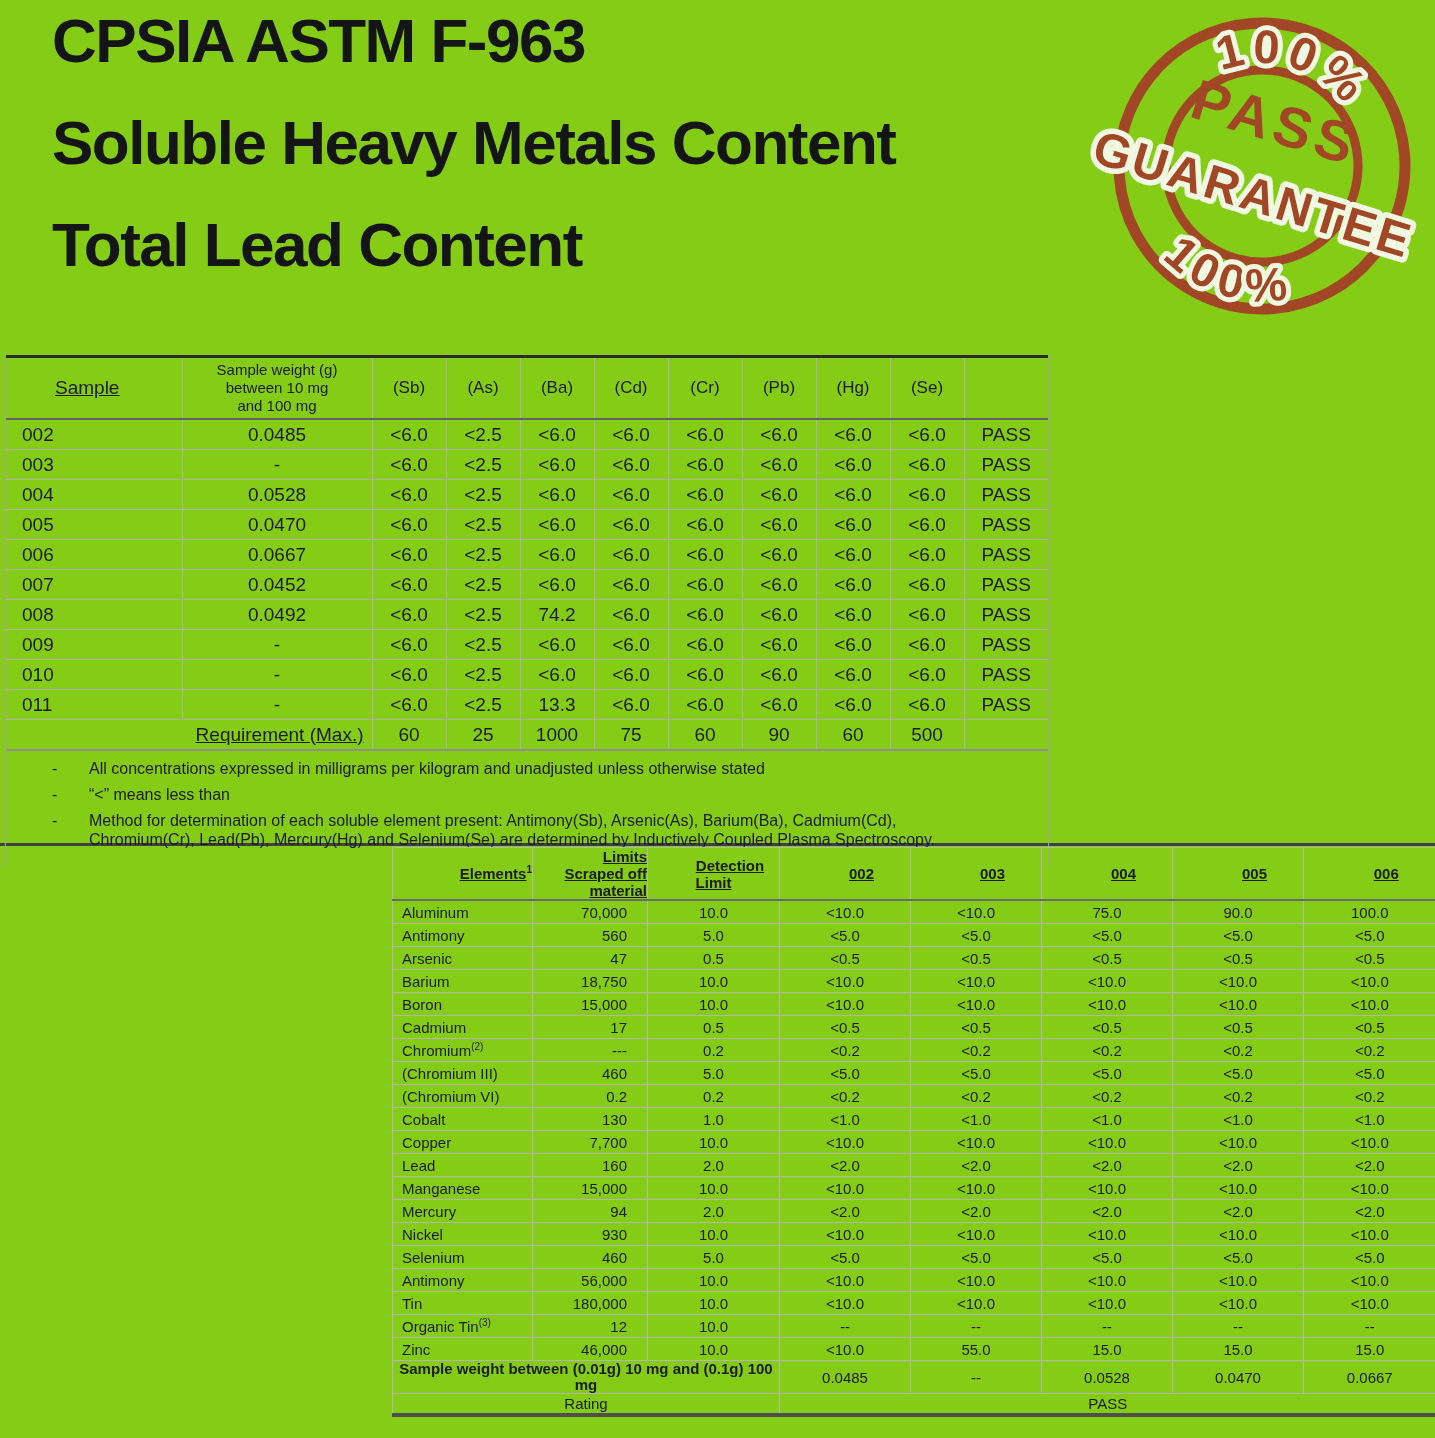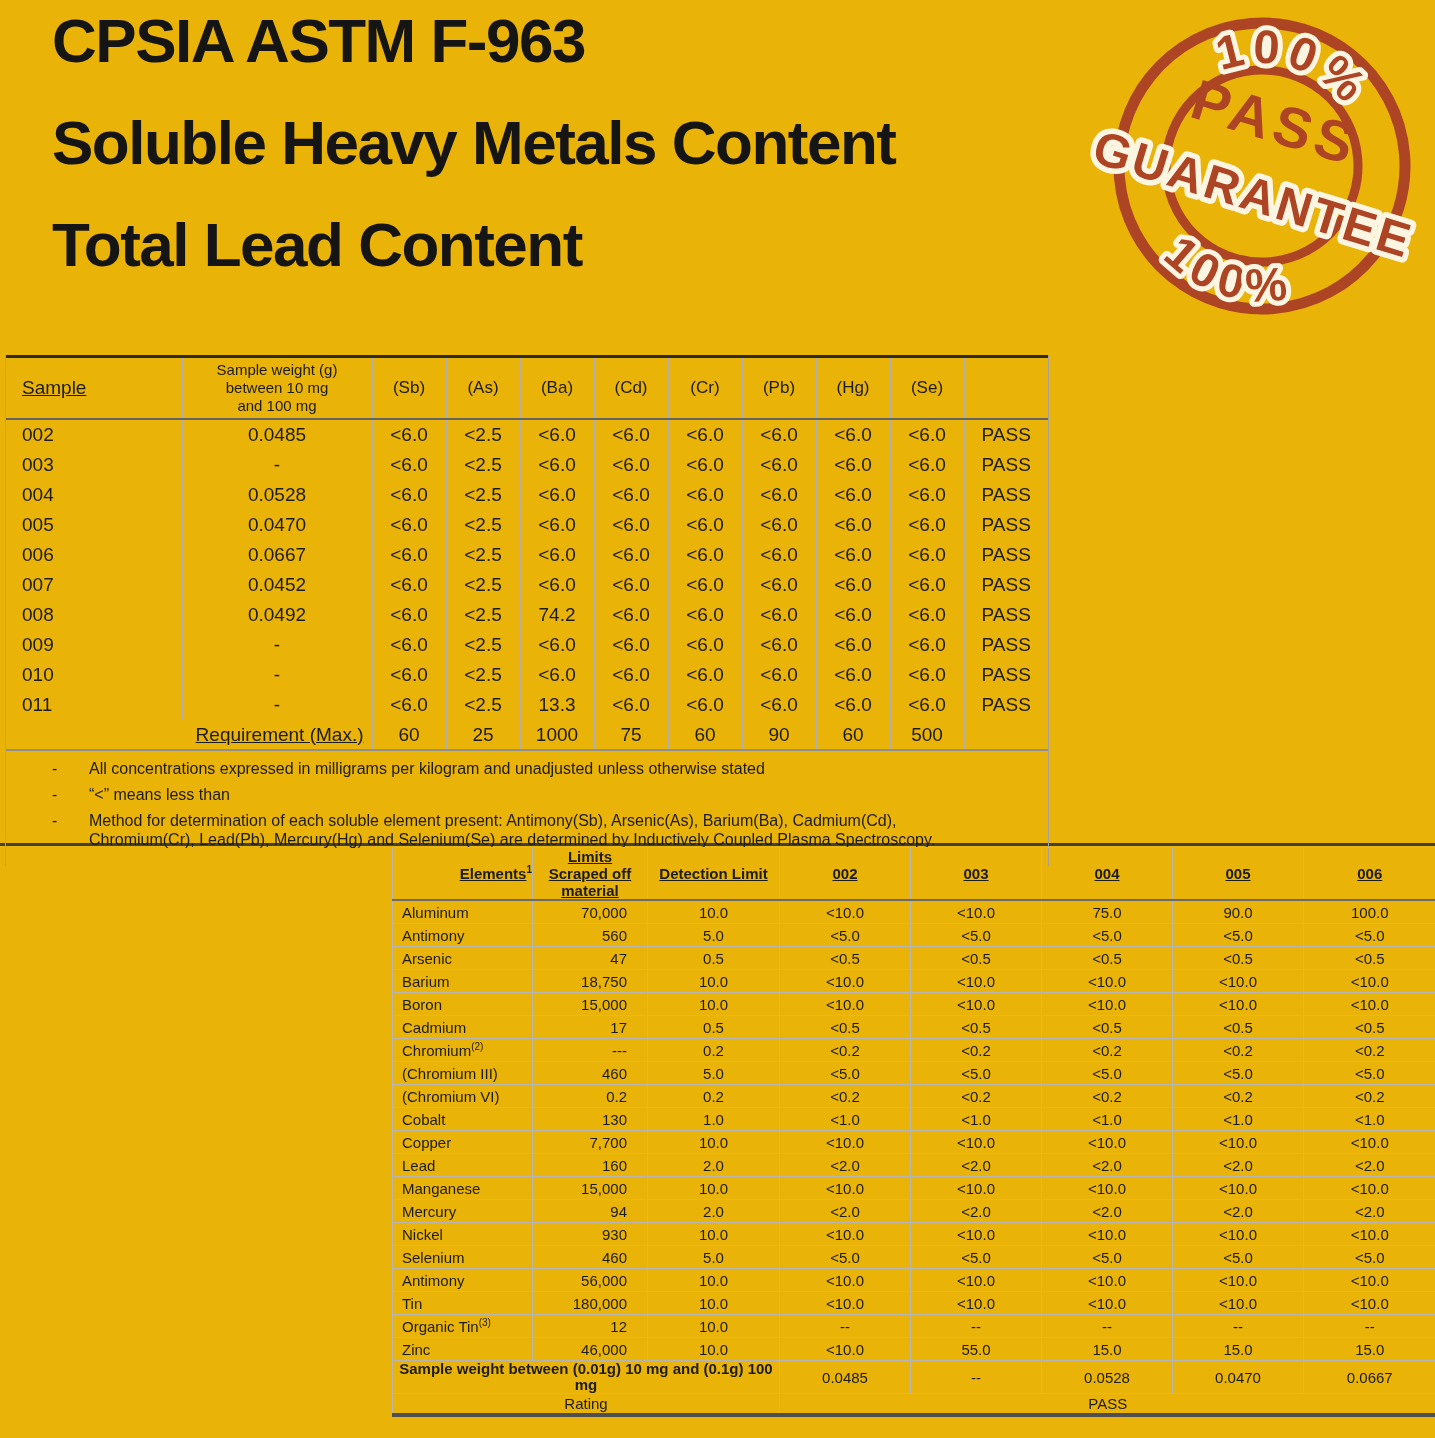--- a/index.html
+++ b/index.html
@@ -1,18 +1,18 @@
 <!DOCTYPE html>
 <html><head>
 <meta charset="utf-8">
 <style>
   html,body{margin:0;padding:0;background:#ffffff;}
   #page{
     position:relative;width:1435px;height:1438px;overflow:hidden;
-    background:#eab308;font-family:"Liberation Sans",sans-serif;color:#1c1c1c;
+    background:#84cc16;font-family:"Liberation Sans",sans-serif;color:#1c1c1c;
   }
   
   .title{position:absolute;left:52px;top:-10px;font-size:62px;line-height:102px;
     font-weight:bold;color:#151515;letter-spacing:-1.5px;white-space:nowrap;}
   
   .stamp{position:absolute;left:1088px;top:0px;width:347px;height:332px;color:#a53528;}
   .stamp svg text{font-family:"Liberation Sans",sans-serif;font-weight:bold;fill:currentColor;}
   .ring{fill:none;stroke:currentColor;}
   .ring.outer{stroke-width:11px;}
   .ring.inner{stroke-width:9px;}
@@ -30,33 +30,33 @@
   .t1 th:first-child,.t1 td:first-child{border-left:none;}
   .t1 th:last-child,.t1 td:last-child{border-right:none;}
   .t1 thead th{height:60px;font-weight:normal;font-size:17px;text-align:center;
     vertical-align:middle;border-bottom:2px solid #636363;}
   .t1 thead th.h-sample{text-align:left;padding-left:16px;font-size:19px;}
   .t1 thead th.h-weight{font-size:15px;line-height:18px;padding:0 32px;}
   .t1 td{height:29px;text-align:center;vertical-align:middle;}
   .t1 td.c-sample{text-align:left;padding-left:16px;}
   .t1 tr.req td{border-bottom:2px solid #8f8f8f;}
   .t1 td.reqlabel{text-align:right;padding-right:8px;}
-  .u{text-decoration:underline;}
+  .u{text-decoration:underline;margin-left:33px;}
   .notes{padding:8px 10px 10px 46px;font-size:16px;line-height:19px;}
   .note{display:flex;margin:0 0 7px 0;}
   .note .dash{width:37px;flex:0 0 37px;}
   .note .ntext{flex:1;max-width:905px;}
   
   .t2box{position:absolute;left:392px;top:847px;width:1043px;}
   .t2{font-size:15px;}
   .t2 th,.t2 td{border:1px solid #b5b5b5;padding:0;overflow:hidden;vertical-align:middle;}
   .t2 th:last-child,.t2 td:last-child{border-right:none;}
   .t2 thead th{height:50px;font-weight:bold;text-align:center;border-bottom:2px solid #6a6a6a;line-height:17px;}
   .t2 thead th.h-el{text-align:right;padding-left:9px;}
-  .t2 thead th.h-lim{padding:0 14px;}
+  .t2 thead th.h-lim{padding:0 0;text-align:right;}
   .t2 td{height:22px;text-align:center;}
   .t2 td.c-el{text-align:left;padding-left:9px;margin-left:9px;}
   .t2 td.c-lim{text-align:right;padding-right:20px;}
   sup{font-size:10px;line-height:0;}
   .t2 tr.wrow td{height:31px;}
   .t2 td.wlabel{font-weight:bold;line-height:16px;padding:0 6px;}
   .t2 tr.rrow td{height:19px;font-weight:normal;border-bottom:4px solid #4f4f4f;text-align:center;}
 </style>
 </head>
 <body>

